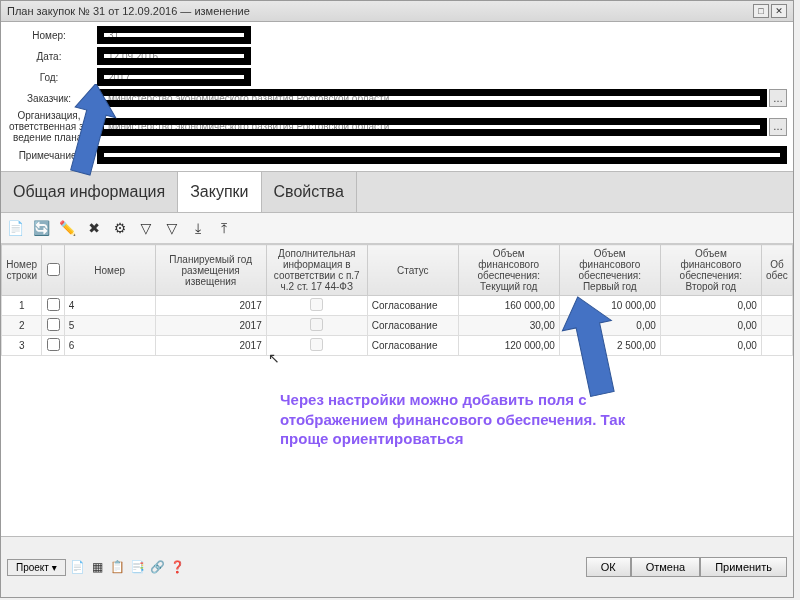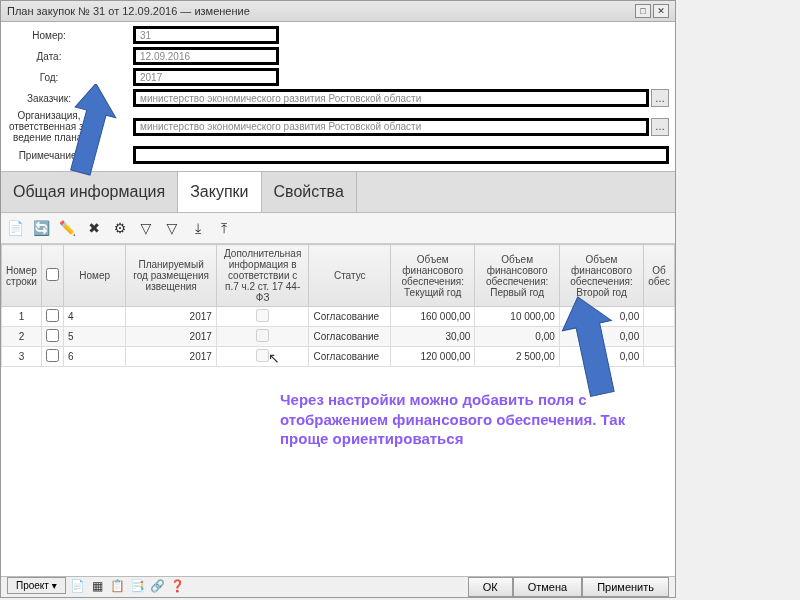--- a/index.html
+++ b/index.html
@@ -1,39 +1,39 @@
 <!DOCTYPE html>
 <html><head>
 <meta charset="utf-8">
 <style>
 * { box-sizing: border-box; margin: 0; padding: 0; }
 body { font-family: Arial, sans-serif; font-size: 11px; background: #f0f0f0; color: #333; width: 800px; height: 600px; overflow: hidden; position: relative; }
-.window { background: #fff; border: 1px solid #999; width: 676px; height: 598px; display: flex; flex-direction: column; }
+.window { background: #fff; border: 1px solid #999; width: 794px; height: 598px; display: flex; flex-direction: column; }
 .titlebar { background: linear-gradient(#e8e8e8,#d8d8d8); border-bottom: 1px solid #aaa; padding: 3px 6px; display: flex; align-items: center; justify-content: space-between; font-size: 11px; }
 .titlebar-buttons { display: flex; gap: 2px; }
 .titlebar-btn { width: 16px; height: 14px; border: 1px solid #888; background: #eee; font-size: 9px; display: flex; align-items: center; justify-content: center; cursor: pointer; }
 .form-area { padding: 4px 6px; }
 .form-row { display: flex; align-items: center; margin-bottom: 3px; }
 .form-label { width: 90px; text-align: center; padding-right: 6px; font-size: 10px; color: #333; }
-.form-input { flex: 1; border: 3px solid #000000; background: #fff; padding: 2px 4px; font-size: 10px; height: 18px; color: #888; margin-left: 36px; }
+.form-input { flex: 1; border: 7px solid #000000; background: #fff; padding: 2px 4px; font-size: 10px; height: 18px; color: #888; }
 .form-input.small { flex: 0 0 80px; }
 .ellipsis-btn { width: 18px; height: 18px; border: 1px solid #999; background: #e8e8e8; margin-left: 2px; font-size: 10px; cursor: pointer; display: flex; align-items: center; justify-content: center; }
 .tabs { display: flex; background: #e0e0e0; border-top: 1px solid #bbb; border-bottom: 1px solid #bbb; }
 .tab { padding: 11px 12px; font-size: 16px; border-right: 1px solid #bbb; cursor: pointer; background: #ddd; }
 .tab.active { background: #fff; font-weight: normal; }
 .toolbar { display: flex; gap: 4px; padding: 4px; border-bottom: 1px solid #ccc; background: #f5f5f5; }
 .tool-btn { width: 22px; height: 22px; border: 1px solid transparent; background: transparent; cursor: pointer; display: flex; align-items: center; justify-content: center; font-size: 14px; }
 .grid-wrap { flex: 1; overflow: auto; position: relative; }
 table { border-collapse: collapse; width: 100%; font-size: 10px; }
 th { background: linear-gradient(#f5f5f5,#e5e5e5); border: 1px solid #ccc; padding: 3px 4px; font-weight: normal; color: #444; text-align: center; height: 36px; }
 td { border: 1px solid #ddd; padding: 2px 4px; height: 18px; background: #fff; text-align: right; }
 td.center { text-align: center; }
 td.left { text-align: left; }
 tr.alt td { background: #f7f7f7; }
-.bottom-bar { display: flex; justify-content: space-between; align-items: flex-start; border-top: 1px solid #bbb; background: #f0f0f0; padding: 0 6px; }
+.bottom-bar { display: flex; justify-content: space-between; align-items: center; border-top: 1px solid #bbb; background: #f0f0f0; padding: 20px 6px; }
 .bottom-left { display: flex; gap: 4px; align-items: center; }
 .bottom-right { display: flex; }
 .btn { padding: 3px 14px; border: 1px solid #999; background: linear-gradient(#fafafa,#e0e0e0); font-size: 11px; cursor: pointer; }
 .dropdown-btn { padding: 2px 8px; border: 1px solid #999; background: #eee; font-size: 10px; cursor: pointer; }
 .small-icon { width: 16px; height: 16px; display: inline-flex; align-items: center; justify-content: center; font-size: 12px; }
 .annotation-arrow { position: absolute; pointer-events: none; }
 .annotation-text { position: absolute; font-size: 15px; font-weight: bold; color: #8b5cf6; line-height: 1.3; width: 380px; }
 .cursor { position: absolute; font-size: 14px; }
 svg.arrow { fill: #4472c4; stroke: #2f5597; stroke-width: 1; }
 </style>

